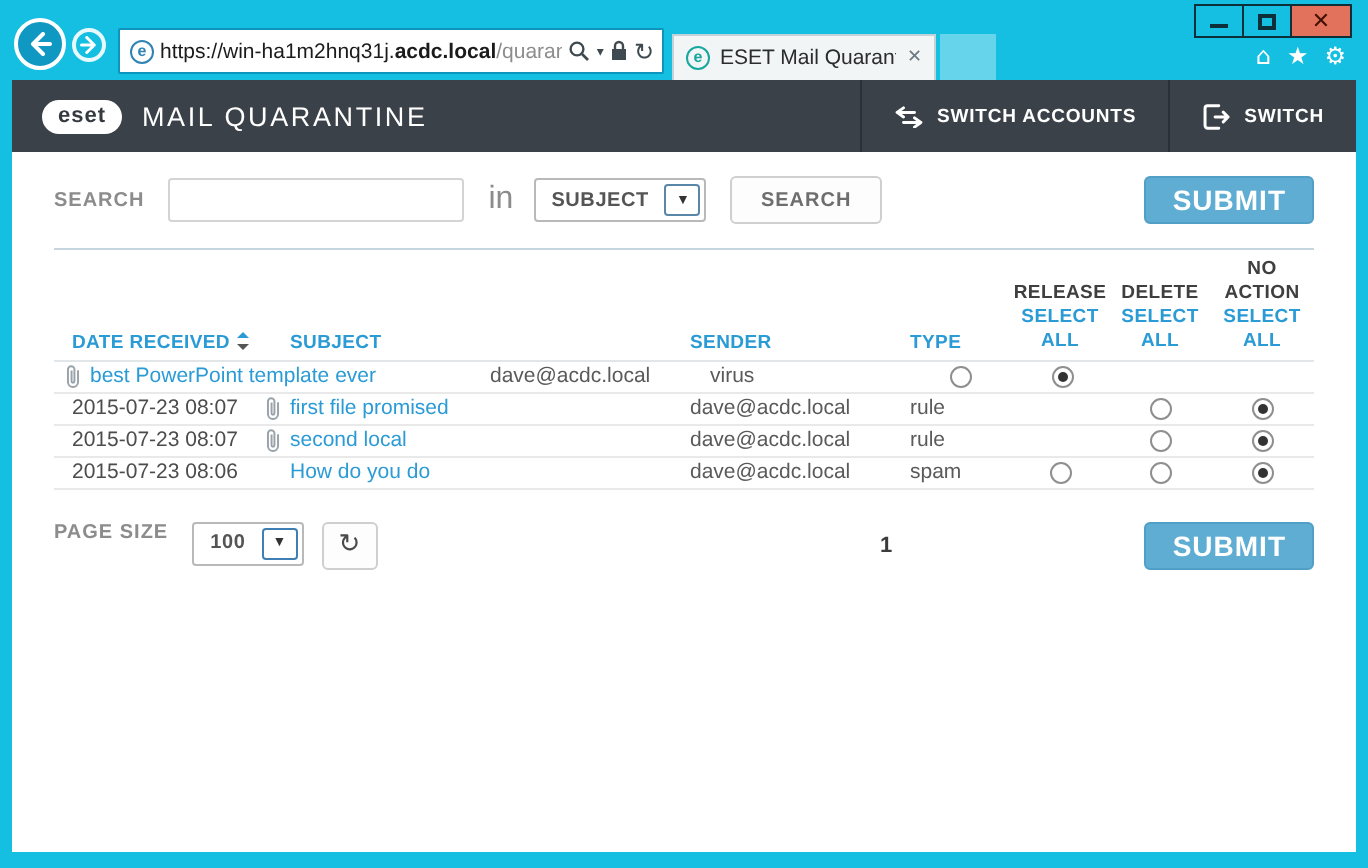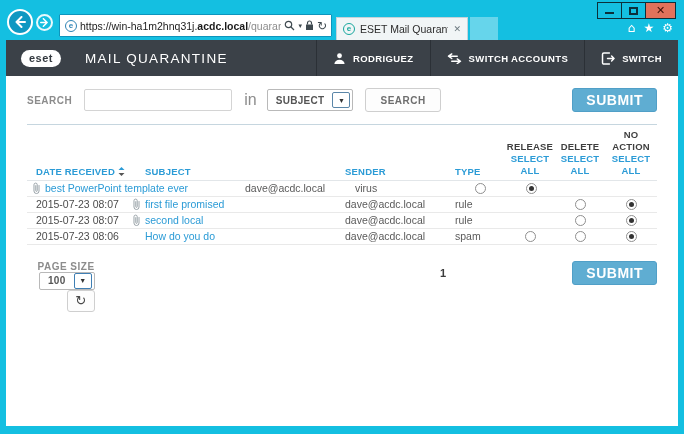--- a/index.html
+++ b/index.html
@@ -60,21 +60,21 @@
   .btn-close { width:31px; background:#e2725b; font-weight:bold; color:#401008; font-size:11px; }
 
   .chrome-icons { position:absolute; right:11px; top:21px; display:flex; gap:8px; align-items:center; }
   .chrome-icons span { color:#ffffff; font-size:12px; line-height:14px; }
 
   
   .appbar {
     position:absolute; left:6px; top:40px; width:672px; height:36px;
     background:#3b4148; display:flex; align-items:stretch;
   }
-  .brand { display:flex; align-items:center; gap:24px; padding-left:15px; flex:1;text-align:right; }
+  .brand { display:flex; align-items:center; gap:10px; padding-left:15px; flex:1;text-align:right; }
   .logo-pill {
     width:40px; height:17px; background:#ffffff; border-radius:9px;
     color:#343a40; font-size:11px; font-weight:bold; letter-spacing:.5px;
     display:flex; align-items:center; justify-content:center; line-height:1;
   }
   .app-title { color:#ffffff; font-size:13.5px; letter-spacing:1.3px; font-weight:400; }
   .appbar-right { display:flex; align-items:stretch; }
   .appbar-item {
     display:flex; align-items:center; gap:7px; padding:0 16px;
     border-left:1px solid #2b3036; color:#ffffff; font-size:9.5px; font-weight:bold;
@@ -142,21 +142,21 @@
   .row .c-sender, .row .c-type { color:#5a5a5a; }
 
   .radio {
     width:11px; height:11px; border-radius:50%; border:1px solid #8f8f8f; background:#fff;
     display:inline-flex; align-items:center; justify-content:center;
   }
   .radio.checked::after { content:""; width:5px; height:5px; border-radius:50%; background:#333; }
 
   
   .footer-row { position:relative; margin-top:16px; height:26px; }
-  .pg-left { display:flex; align-items:flex-end; position:absolute; left:0; top:0; height:26px;flex-direction:column; }
+  .pg-left { display:flex; align-items:flex-start; position:absolute; left:0; top:0; height:26px; }
   .pg-sel { margin-left:12px; }
   .pg-sel .sel-arrow { border-color:#3f7fb4; }
   .btn-refresh {
     margin-left:9px; width:28px; height:24px; background:#fdfdfd; border:1px solid #cfcfcf;
     border-radius:3px; font-size:13px; color:#4a4a4a; line-height:20px; font-family:"DejaVu Sans",sans-serif;
   }
   .page-num { position:absolute; left:413px; top:6px; font-size:11px; font-weight:bold; color:#3c3c3c; }
   .footer-row .btn-blue { position:absolute; right:0; top:0; }
 </style>
 </head>
@@ -220,27 +220,20 @@
     </div>
   </div>
 
   <div class="appbar">
     <div class="brand">
       <span class="logo-pill">eset</span>
       <span class="app-title">MAIL QUARANTINE</span>
     </div>
     <div class="appbar-right">
       <div class="appbar-item">
-        <svg width="13" height="13" viewBox="0 0 14 14">
-          <circle cx="7" cy="4" r="2.6" fill="#ffffff"></circle>
-            <path d="M1.5 13 a5.5 4.6 0 0 1 11 0 Z" fill="#ffffff"></path>
-        </svg>
-        <span>RODRIGUEZ</span>
-      </div>
-      <div class="appbar-item">
         <svg width="15" height="11" viewBox="0 0 16 12">
           <path d="M5 1 L1.5 3.5 L5 6 M1.5 3.5 H11" stroke="#ffffff" stroke-width="1.6" fill="none" stroke-linecap="round" stroke-linejoin="round"></path>
           <path d="M11 6.5 L14.5 9 L11 11.5 M14.5 9 H5" stroke="#ffffff" stroke-width="1.6" fill="none" stroke-linecap="round" stroke-linejoin="round"></path>
         </svg>
         <span>SWITCH ACCOUNTS</span>
       </div>
       <div class="appbar-item">
         <svg width="14" height="13" viewBox="0 0 15 14">
           <path d="M9 1 H3 a1.4 1.4 0 0 0-1.4 1.4 V11.6 A1.4 1.4 0 0 0 3 13 H9" stroke="#ffffff" stroke-width="1.6" fill="none" stroke-linecap="round"></path>
           <path d="M7 7 H14 M11.4 4.4 L14 7 L11.4 9.6" stroke="#ffffff" stroke-width="1.6" fill="none" stroke-linecap="round" stroke-linejoin="round"></path>

